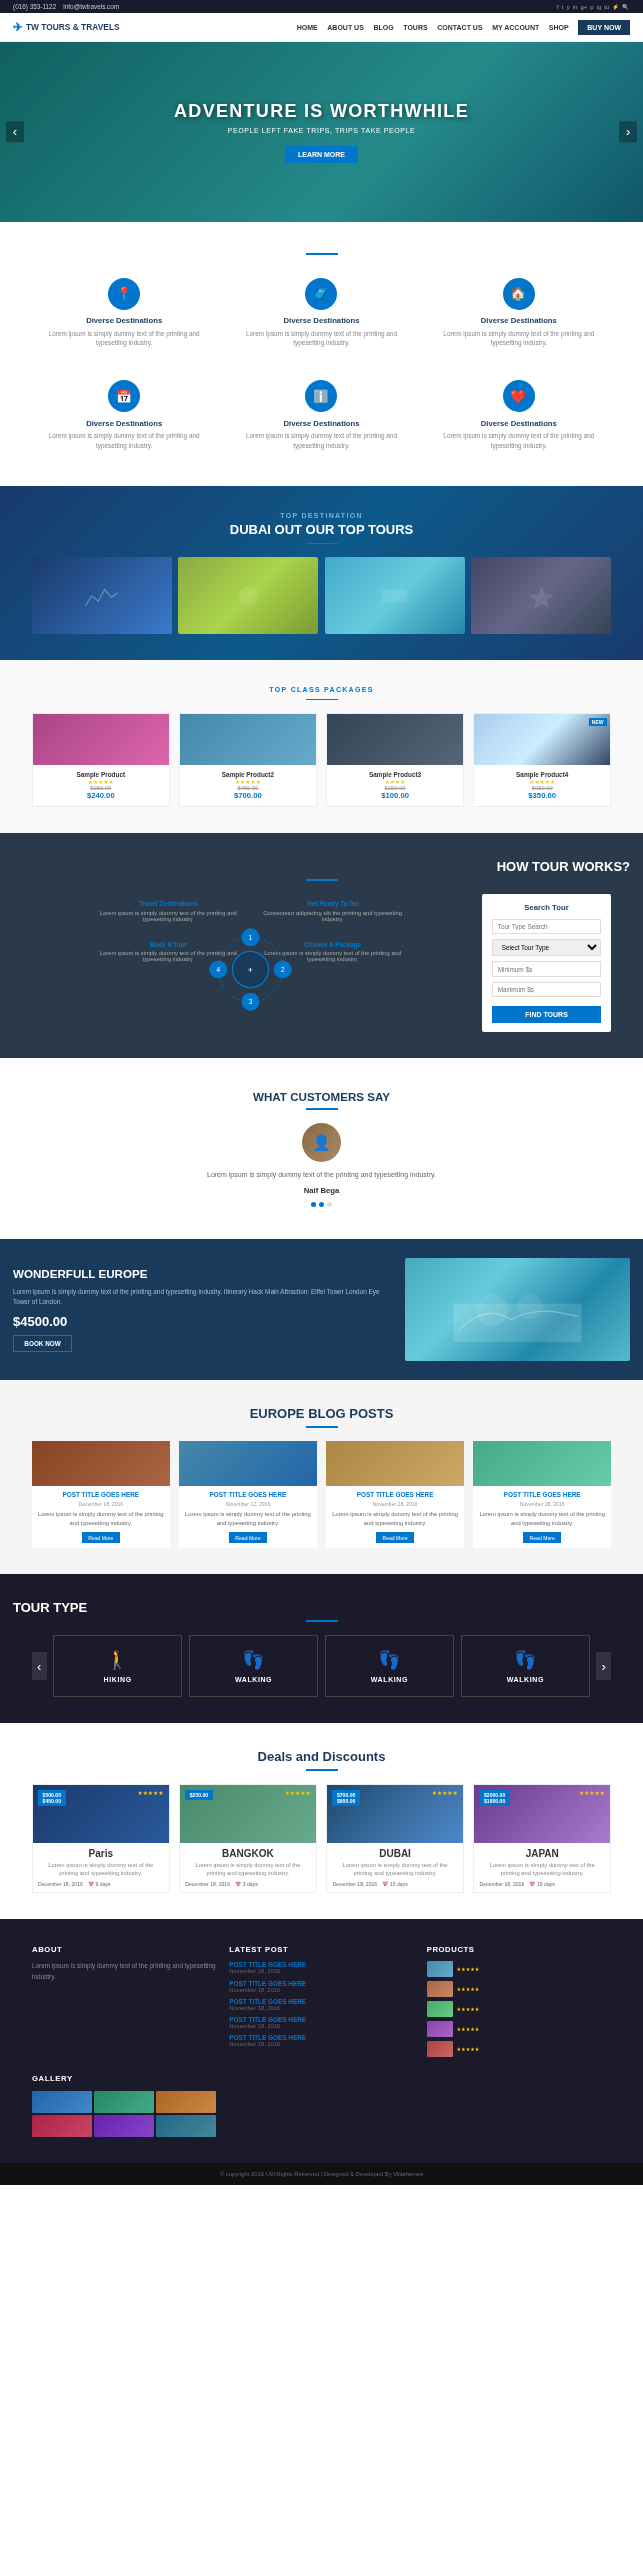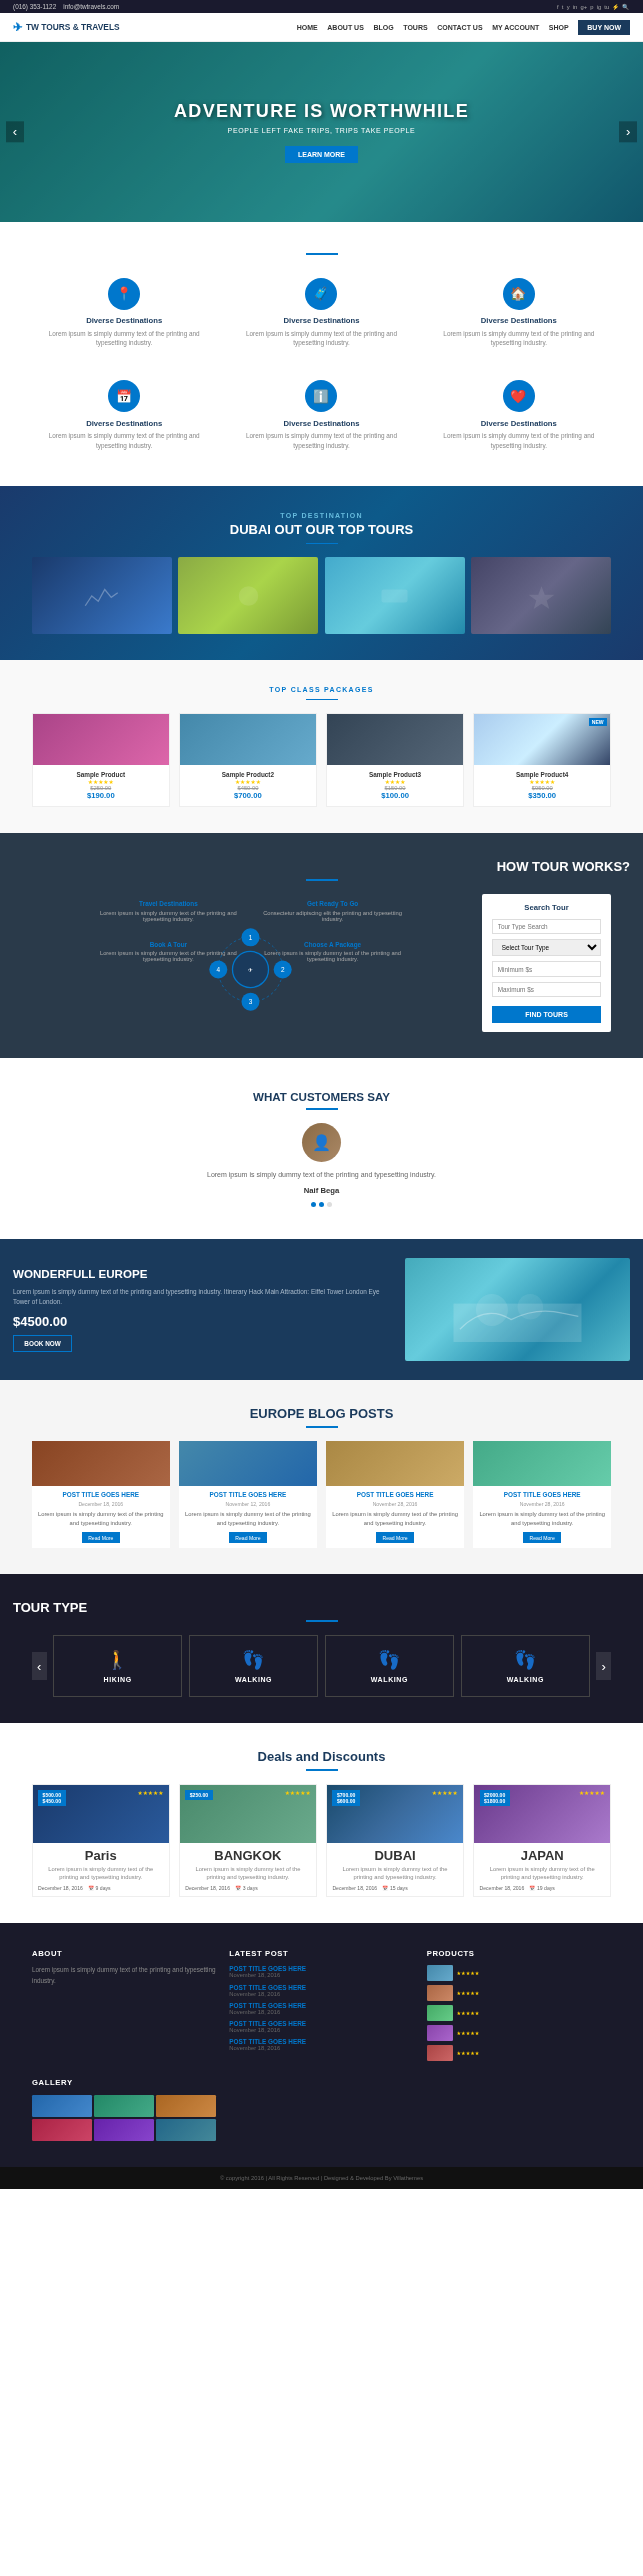--- a/index.html
+++ b/index.html
@@ -122,21 +122,21 @@
     .deals-grid { display: grid; grid-template-columns: repeat(4, 1fr); gap: 9.6px; max-width: 579px; margin: 0 auto; }
     .deal-card { overflow: hidden; border: 0.6px solid #eee; }
     .deal-img { height: 58px; position: relative; }
     .deal-img.d1 { background: linear-gradient(135deg, #1a3a6c, #2a5a9c); }
     .deal-img.d2 { background: linear-gradient(135deg, #4a8a6c, #6aaa8c); }
     .deal-img.d3 { background: linear-gradient(135deg, #1a4a6c, #3a6a9c, #4a88cc); }
     .deal-img.d4 { background: linear-gradient(135deg, #6a3a8c, #8a5aac, #aa7acc); }
     .deal-badge { position: absolute; top: 5.1px; left: 5.1px; background: #0077cc; color: #fff; font-size: 5.1px; padding: 1.9px 4.5px; font-weight: bold; }
     .deal-stars { position: absolute; top: 5.1px; right: 5.1px; color: #ffcc00; font-size: 5.8px; }
     .deal-info { padding: 5.1px; }
-    .deal-info h5 { font-size: 13px; font-weight: bold; color: #333; margin-bottom: 1.9px; }
+    .deal-info h5 { font-size: 10px; font-weight: bold; color: #333; margin-bottom: 1.9px; }
     .deal-info p { font-size: 5.8px; color: #888; line-height: 1.4; margin-bottom: 3.2px; }
     .deal-meta { display: flex; gap: 5.1px; font-size: 5.1px; color: #666; }
     .deal-meta span { display: flex; align-items: center; gap: 1.3px; }
 
     
     .footer { background: #1a1a2a; padding: 26px 13px; color: #aaa; }
     .footer-grid { display: grid; grid-template-columns: repeat(3, 1fr); gap: 13px; max-width: 579px; margin: 0 auto; }
     .footer-col h4 { color: #fff; font-size: 7.7px; text-transform: uppercase; margin-bottom: 7.7px; letter-spacing: 0.6px; }
     .footer-col p, .footer-col li { font-size: 6.4px; color: #888; line-height: 1.7; list-style: none; }
     .footer-post { margin-bottom: 5.1px; }
@@ -287,21 +287,21 @@
 <div class="packages-section section">
   <div class="section-upper">TOP CLASS PACKAGES</div>
   <div class="section-divider"></div>
   <div class="packages-grid">
     <div class="package-card">
       <div class="package-img"></div>
       <div class="package-info">
         <h5>Sample Product</h5>
         <div class="stars">★★★★★</div>
         <div class="old-price">$250.00</div>
-        <div class="new-price">$190.00</div>
+        <div class="new-price">$240.00</div>
       </div>
     </div>
     <div class="package-card">
       <div class="package-img blue"></div>
       <div class="package-info">
         <h5>Sample Product2</h5>
         <div class="stars">★★★★★</div>
         <div class="old-price">$450.00</div>
         <div class="new-price">$700.00</div>
       </div>

